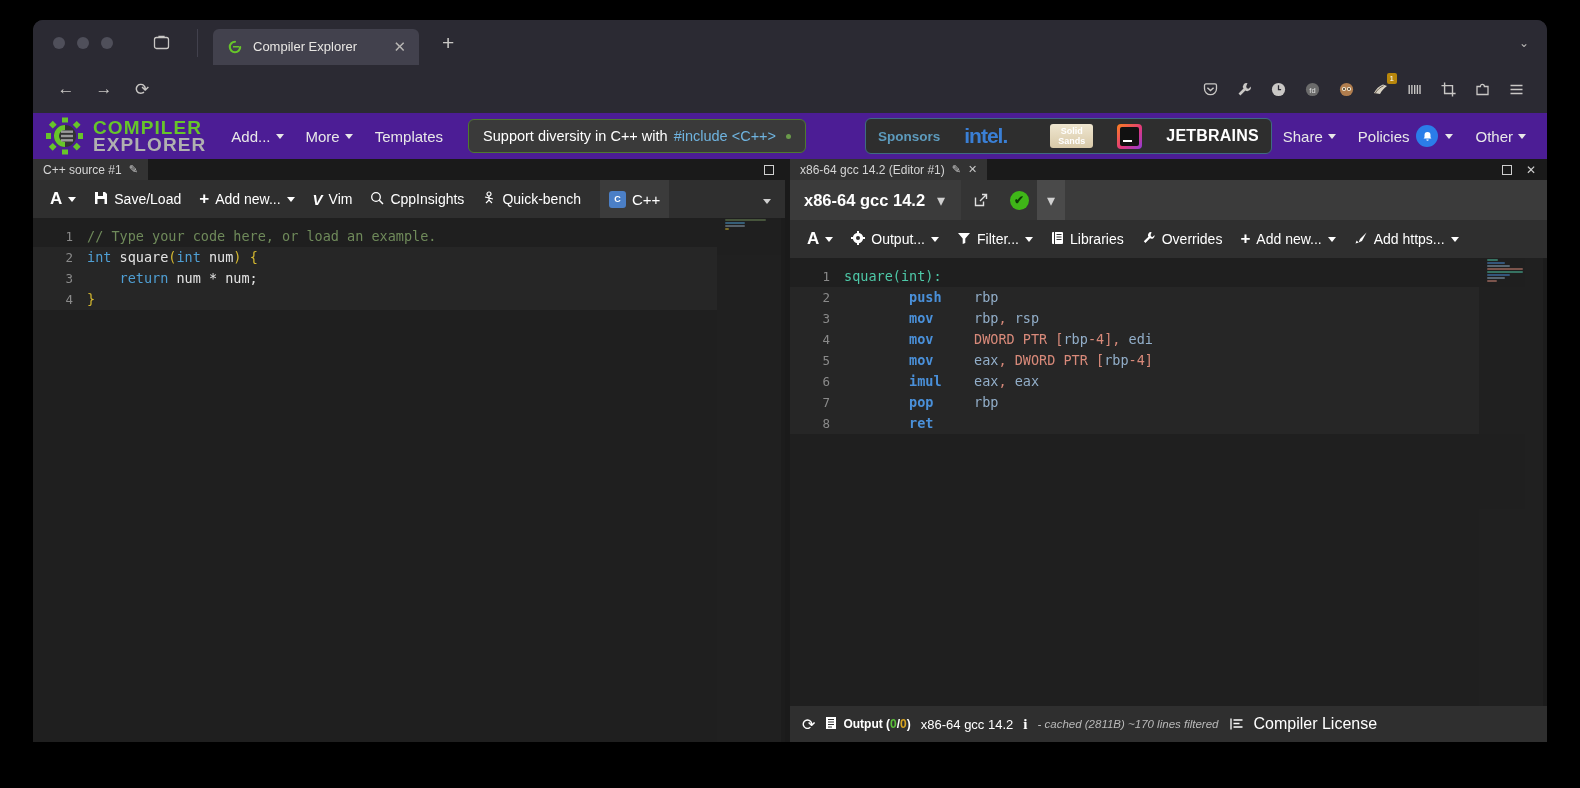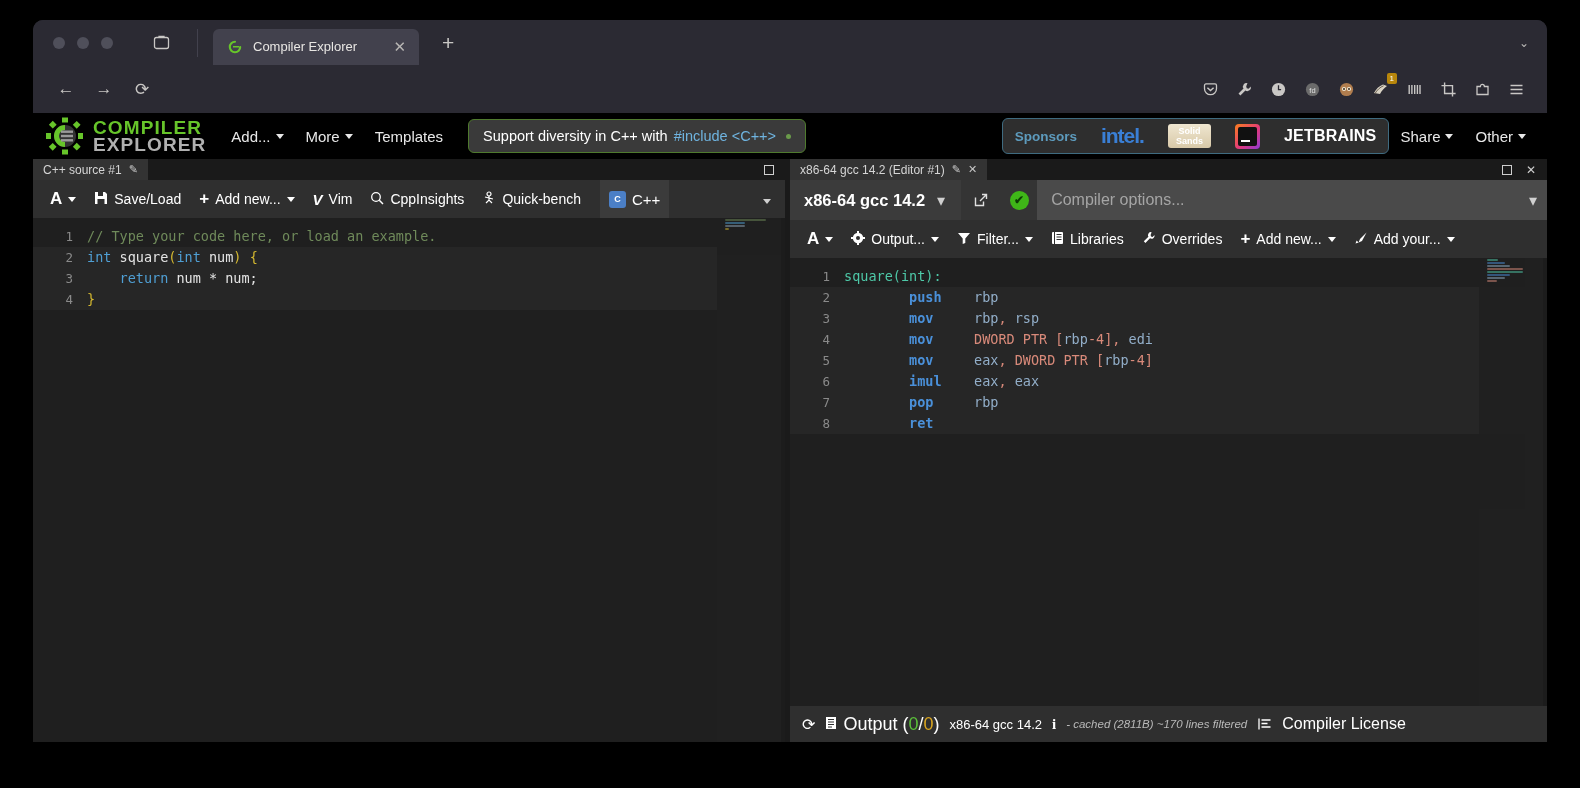--- a/index.html
+++ b/index.html
@@ -70,21 +70,21 @@
          color: #c9c7c5; font-size: 13px; }
   .ext-badge {
     position: absolute; top: -3px; right: -4px;
     background: #b8860b; color: #fff; font-size: 8px;
     border-radius: 2px; padding: 0 3px; line-height: 11px;
   }
 
   
   .ce { height: calc(722px - 93px); background: #1a1a1a; position: relative; }
   .ce-header {
-    height: 46px; background: #000000;
+    height: 46px; background: #4c1d95;
     display: flex; align-items: center; padding: 0 10px 0 12px; gap: 0;
   }
   .logo { display: flex; align-items: center; gap: 8px; padding-right: 14px; }
   .logo-text { line-height: 0.92; }
   .logo-text .l1 { color: #67c52a; font-size: 19px; font-weight: 700; letter-spacing: 1.1px; display:block; }
   .logo-text .l2 { color: #b0b0b0; font-size: 19px; font-weight: 700; letter-spacing: 1.1px; display:block; }
   .navitem {
     color: #e8e8e8; font-size: 15px; padding: 0 11px; height: 46px;
     display: flex; align-items: center; gap: 5px; white-space: nowrap;
   }
@@ -104,21 +104,21 @@
   .sponsors {
     height: 36px; border: 1px solid #3f6b80; border-radius: 6px;
     background: #2e2e2e; display: flex; align-items: center;
     padding: 0 12px; gap: 24px; margin-left: auto;
   }
   .sp-label { color: #5d9bbd; font-size: 13.5px; font-weight: 700; }
   .sp-intel { color: #3a7fd5; font-size: 21px; font-weight: 700; letter-spacing: -1px; }
   .sp-solid {
     background: linear-gradient(#efe6d0,#d8c9a8); color:#fff;
     font-size: 9px; font-weight: 700; line-height: 10px;
-    padding: 2px 8px; border-radius: 3px; text-align:center;
+    padding: 2px 8px; border-radius: 3px; text-align:center;margin-left:19px;
   }
   .sp-solid i { color:#fff; font-style: normal; }
   .sp-jb-box {
     width: 25px; height: 25px; border-radius: 4px;
     background: linear-gradient(135deg,#fc801d,#e2397a 55%,#8e3ad6);
     display:flex; align-items:flex-end; justify-content:center; padding:3px;
   }
   .sp-jb-box em { display:block; width:100%; height:100%; background:#111;
                   border-radius:2px; position:relative;}
   .sp-jb-box em:after{content:'';position:absolute;left:3px;bottom:4px;
@@ -225,21 +225,21 @@
     color: #a5a5a5; font-size: 16px; padding: 0 14px;
   }
   .opt-caret { width: 28px; height: 40px; background:#4a4a4a;
                display:flex; align-items:center; justify-content:center; color:#d0d0d0;}
 
   .statusbar {
     height: 36px; background: #2f2f2f; display: flex; align-items: center;
     gap: 10px; padding: 0 12px; flex: 0 0 36px; color: #ffffff; font-size: 13.5px;
   }
   .sb-item { display: flex; align-items: center; gap: 6px; white-space: nowrap; }
-  .sb-out { font-weight: 400; font-size: 18px; }
+  .sb-out { font-weight: 700; font-size: 12px; }
   .sb-g { color: #5bbf3a; }
   .sb-y { color: #d9a520; }
   .sb-dim { color: #b9b9b9; font-size: 11.5px; font-style: italic; }
   .sb-lic { font-size: 16px; }
   .sb-compiler { font-size: 13px; }
 </style>
 </head>
 <body>
 
 <div class="browser">
@@ -407,20 +407,30 @@
             <em></em>
           </span>
         <span class="sp-jb">JETBRAINS</span>
       </div>
 
       <div class="navitem">
           <span>Share</span>
           <i class="caret"></i>
         </div>
       <div class="navitem">
+        <span>Policies</span>
+        <span class="bell">
+          <svg width="11" height="11" viewBox="0 0 11 11">
+              <path d="M5.5 1a3 3 0 0 0-3 3v2.2L1.6 7.6h7.8L8.5 6.2V4a3 3 0 0 0-3-3z" fill="#fff"></path>
+              <path d="M4.3 8.5a1.2 1.2 0 0 0 2.4 0z" fill="#fff"></path>
+            </svg>
+        </span>
+        <i class="caret"></i>
+      </div>
+      <div class="navitem">
           <span>Other</span>
           <i class="caret"></i>
         </div>
     </div>
 
     <div class="panes">
 
       <div class="pane pane-left">
         <div class="pane-tabbar">
           <div class="pane-tab">
@@ -514,23 +524,20 @@
           <span class="cp-caret">▾</span>
           <span class="cp-btn">
             <svg width="16" height="16" viewBox="0 0 16 16">
                 <path d="M2.5 5.5v8h8v-4" fill="none" stroke="#e0e0e0" stroke-width="1.4"></path>
                 <path d="M7 9l6.5-6.5M9 2.5h4.5V7" fill="none" stroke="#e0e0e0" stroke-width="1.4"></path>
               </svg>
           </span>
           <span class="cp-ok">
             <span class="ok-circle">✔</span>
           </span>
-          <span class="opt-input">
-            <span>Compiler options...</span>
-          </span>
           <span class="opt-caret">▾</span>
         </div>
 
         <div class="pane-toolbar">
           <div class="tb-left">
             <div class="tbbtn">
                 <b style="font-size:17px">A</b>
                 <i class="caret"></i>
               </div>
             <div class="tbbtn">
@@ -572,21 +579,21 @@
             <div class="tbbtn">
                 <b style="font-size:17px">+</b>
                 <span>Add new...</span>
                 <i class="caret"></i>
               </div>
             <div class="tbbtn">
                 <span><svg width="14" height="14" viewBox="0 0 14 14">
                     <path d="M12.5 1.5L6 8l-1.4 3.4L8 10z" fill="#fff"></path>
                     <path d="M4.6 11.4L1.5 12.5l1.1-3.1z" fill="#fff"></path>
                   </svg></span>
-                <span>Add your...</span>
+                <span>Add https...</span>
                 <i class="caret"></i>
               </div>
           </div>
         </div>
 
         <div class="editor">
           <div class="code" id="asm-code">
               <div class="cline"><span class="ln">1</span><span class="ccontent"><span class="asm-lbl">square(int):</span></span></div>
               <div class="cline hl"><span class="ln">2</span><span class="ccontent"><span class="asm-reg">        </span><span class="asm-mn">push</span><span class="asm-reg">    </span><span class="asm-reg">rbp</span></span></div>
               <div class="cline hl"><span class="ln">3</span><span class="ccontent"><span class="asm-reg">        </span><span class="asm-mn">mov</span><span class="asm-reg">     </span><span class="asm-reg">rbp</span><span class="asm-dir">, </span><span class="asm-reg">rsp</span></span></div>

